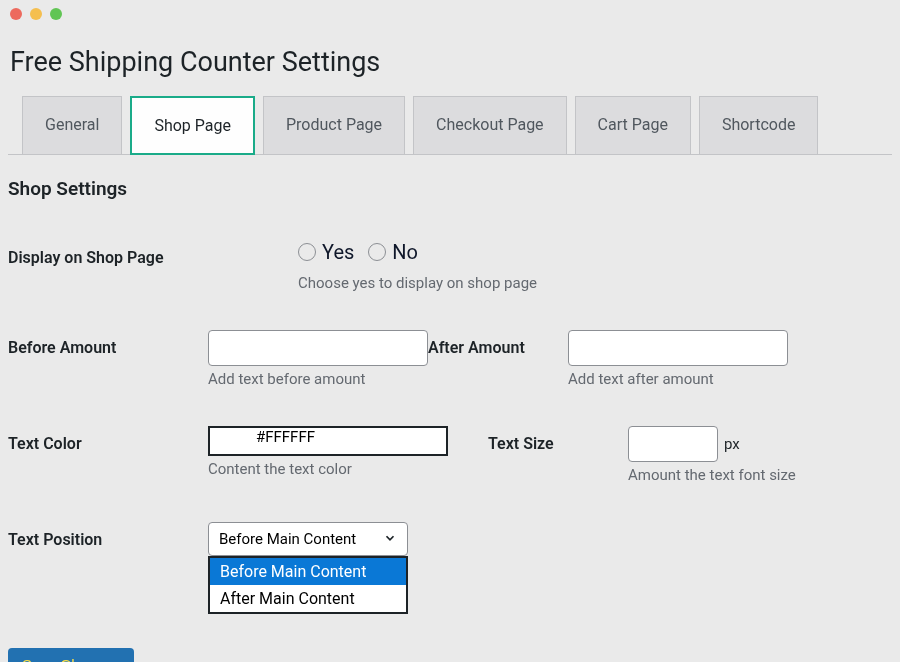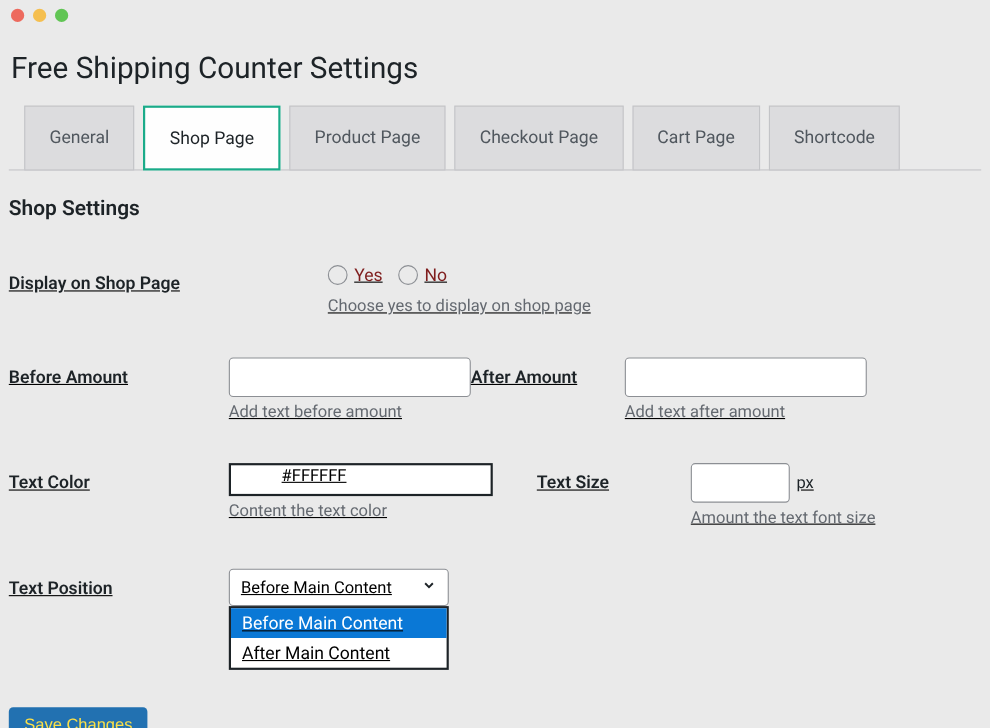--- a/index.html
+++ b/index.html
@@ -68,21 +68,20 @@
       color: #1d2327;
       margin-bottom: 40px;
     }
     .form-area {
       padding-left: 0;
     }
     .form-row {
       display: flex;
       align-items: flex-start;
       margin-bottom: 38px;
-      text-decoration: underline;
     }
     .form-row.with-col2 {
     }
     .field {
       display: flex;
       align-items: flex-start;
     }
     .field-label {
       font-size: 16px;
       font-weight: 600;
@@ -104,22 +103,22 @@
       margin-bottom: 6px;
     }
     .radio-circle {
       width: 18px;
       height: 18px;
       border: 1.5px solid #8c8f94;
       border-radius: 50%;
       display: inline-block;
     }
     .radio-label {
-      font-size: 16px;
-      color: #7f1d1d;
+      font-size: 20px;
+      color: #0f172a;
       margin-right: 8px;
       text-align: right;
     }
     .hint {
       font-size: 15px;
       color: #646970;
       margin-top: 4px;
     }
     .text-input {
       height: 36px;

